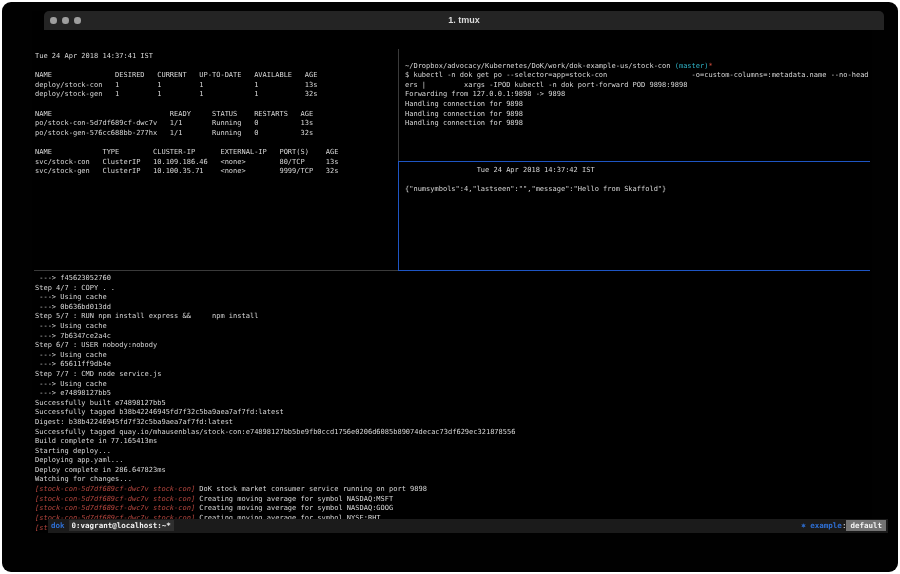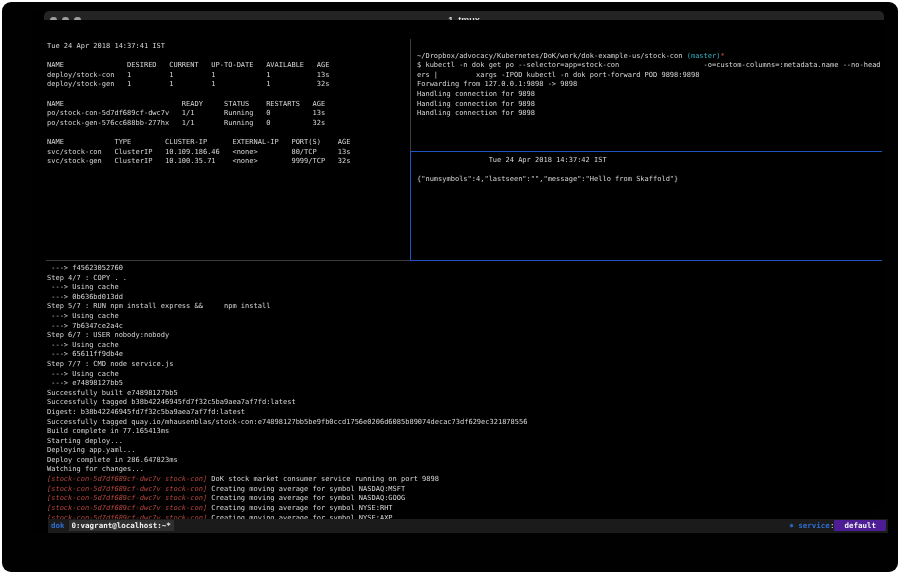--- a/index.html
+++ b/index.html
@@ -12,21 +12,21 @@
   .titlebar{
     position:absolute;left:12px;top:0;width:840px;height:19px;background:#242424;
     border-radius:5px 5px 0 0;
   }
   .lights{position:absolute;left:6px;top:0;height:19px;display:flex;align-items:center;gap:5.5px;}
   .light{width:6.5px;height:6.5px;border-radius:50%;background:#9e9e9e;display:inline-block;}
   .title{
     position:absolute;left:0;top:0;width:100%;height:19px;line-height:19px;text-align:center;
     color:#dcdcdc;font-family:"Liberation Sans", sans-serif;font-size:9px;font-weight:bold;
   }
-  .term{position:absolute;left:0;top:9px;width:840px;height:489px;background:#000;margin-left:12px;}
+  .term{position:absolute;left:0;top:19px;width:840px;height:489px;background:#000;}
   pre.pane, .promptline, .podlines{
     margin:0;position:absolute;white-space:pre;
     font-family:"DejaVu Sans Mono", monospace;font-size:7px;line-height:9.6px;color:#d8d8d8;
   }
   
   #pane-kubectl{left:3px;top:22px;}
   .promptline{left:373px;top:31.6px;}
   #pane-pf{left:373px;top:41.2px;}
   #pane-curl{left:373px;top:136px;text-align:center;}
   #pane-skaffold{left:3px;top:244px;}
@@ -48,21 +48,21 @@
   
   .statusbar{
     position:absolute;left:16px;top:508px;width:840px;height:14px;background:#1b1b1b;
     font-size:7.5px;line-height:14px;color:#d8d8d8;
   }
   .session{color:var(--status-accent,#2e6fd4);font-weight:bold;padding:0 4px 0 3px;}
   .winseg{background:#2f2f2f;color:#f2f2f2;font-weight:bold;padding:1px 3px;}
   .sb-right{position:absolute;right:2px;top:0;height:14px;line-height:14px;}
   .kicon,.kctx{color:var(--status-accent,#2e6fd4);font-weight:bold;}
   .ksep{color:#e8e8e8;}
-  .kns{background:#4c1d95;color:#f2f2f2;font-weight:bold;padding:1px 10px;}
+  .kns{background:#737373;color:#f2f2f2;font-weight:bold;padding:1px 4px;}
 </style>
 </head>
 <body>
 
 <div class="screen">
   <div class="window">
 
     <div class="titlebar">
       <div class="lights">
         <span class="light"></span>
@@ -128,17 +128,17 @@
 
       <div class="vline gray" id="vb-top"></div>
       <div class="vline blue" id="vb-active"></div>
       <div class="hline blue" id="hb-mid"></div>
       <div class="hline gray" id="hb-bottom-left"></div>
       <div class="hline blue" id="hb-bottom-right"></div>
     </div>
 
     <div class="statusbar">
       <span class="session">dok</span><span class="winseg">0:vagrant@localhost:~*</span>
-      <span class="sb-right"><span class="kicon">⎈ </span><span class="kctx">service</span><span class="ksep">:</span><span class="kns">default</span></span>
+      <span class="sb-right"><span class="kicon">⎈ </span><span class="kctx">example</span><span class="ksep">:</span><span class="kns">default</span></span>
     </div>
 
   </div>
 </div>
 
 </body></html>

